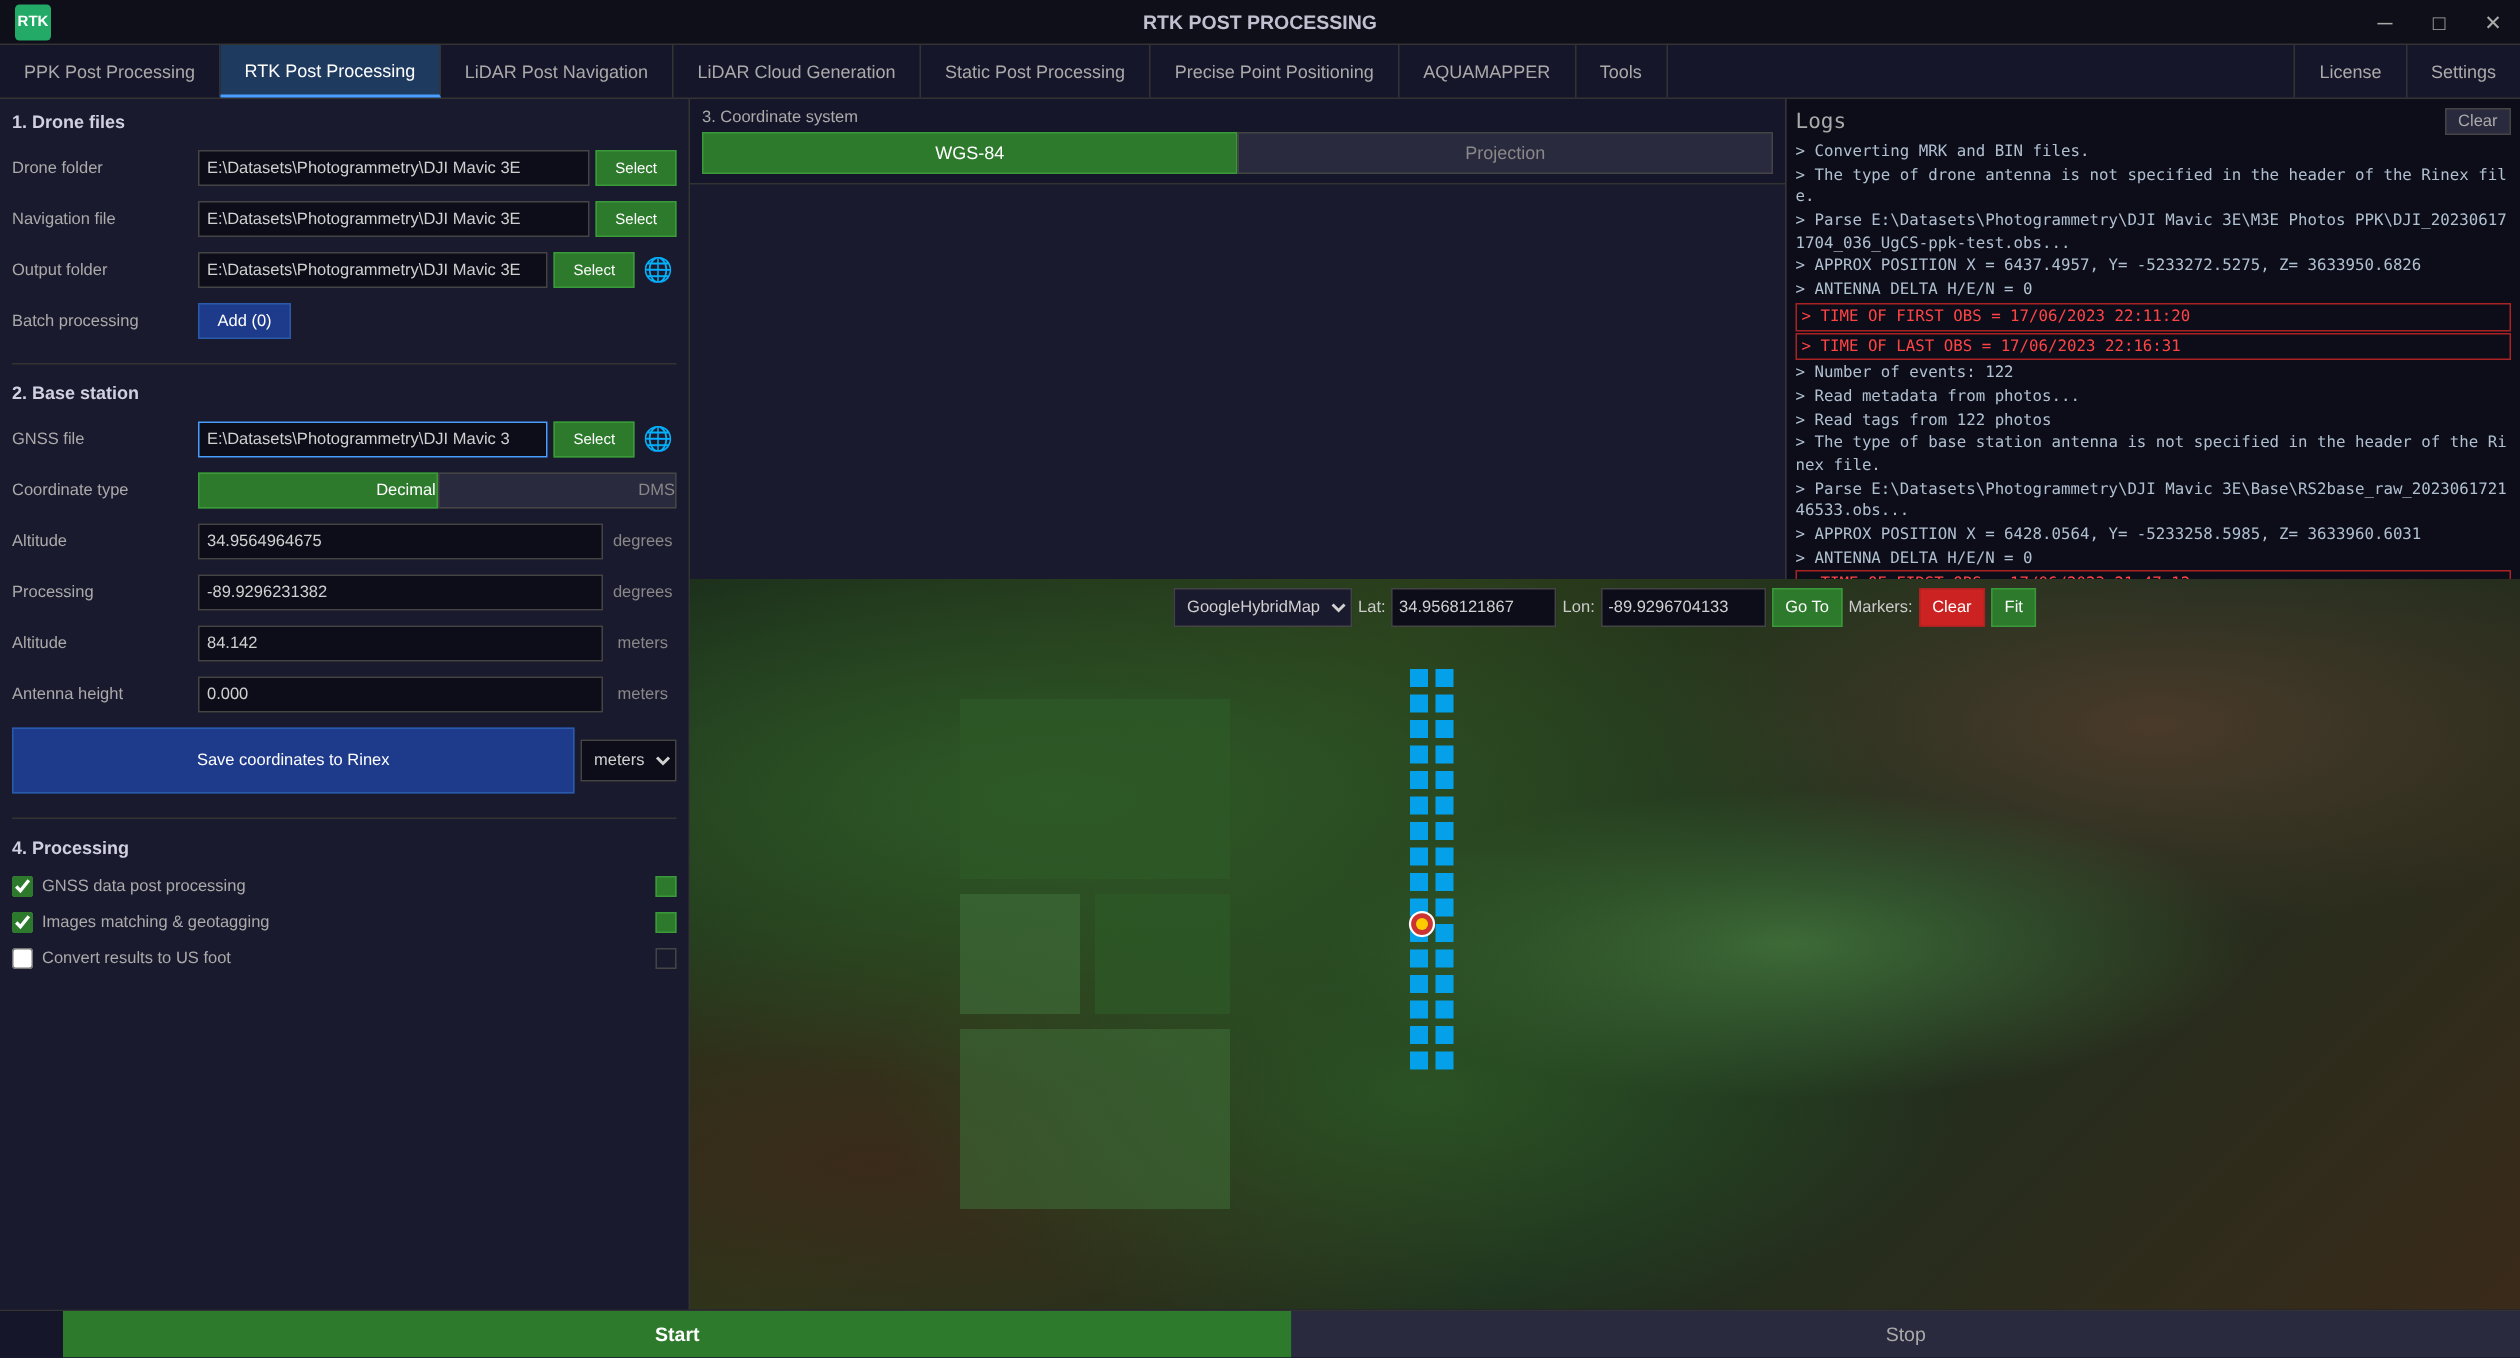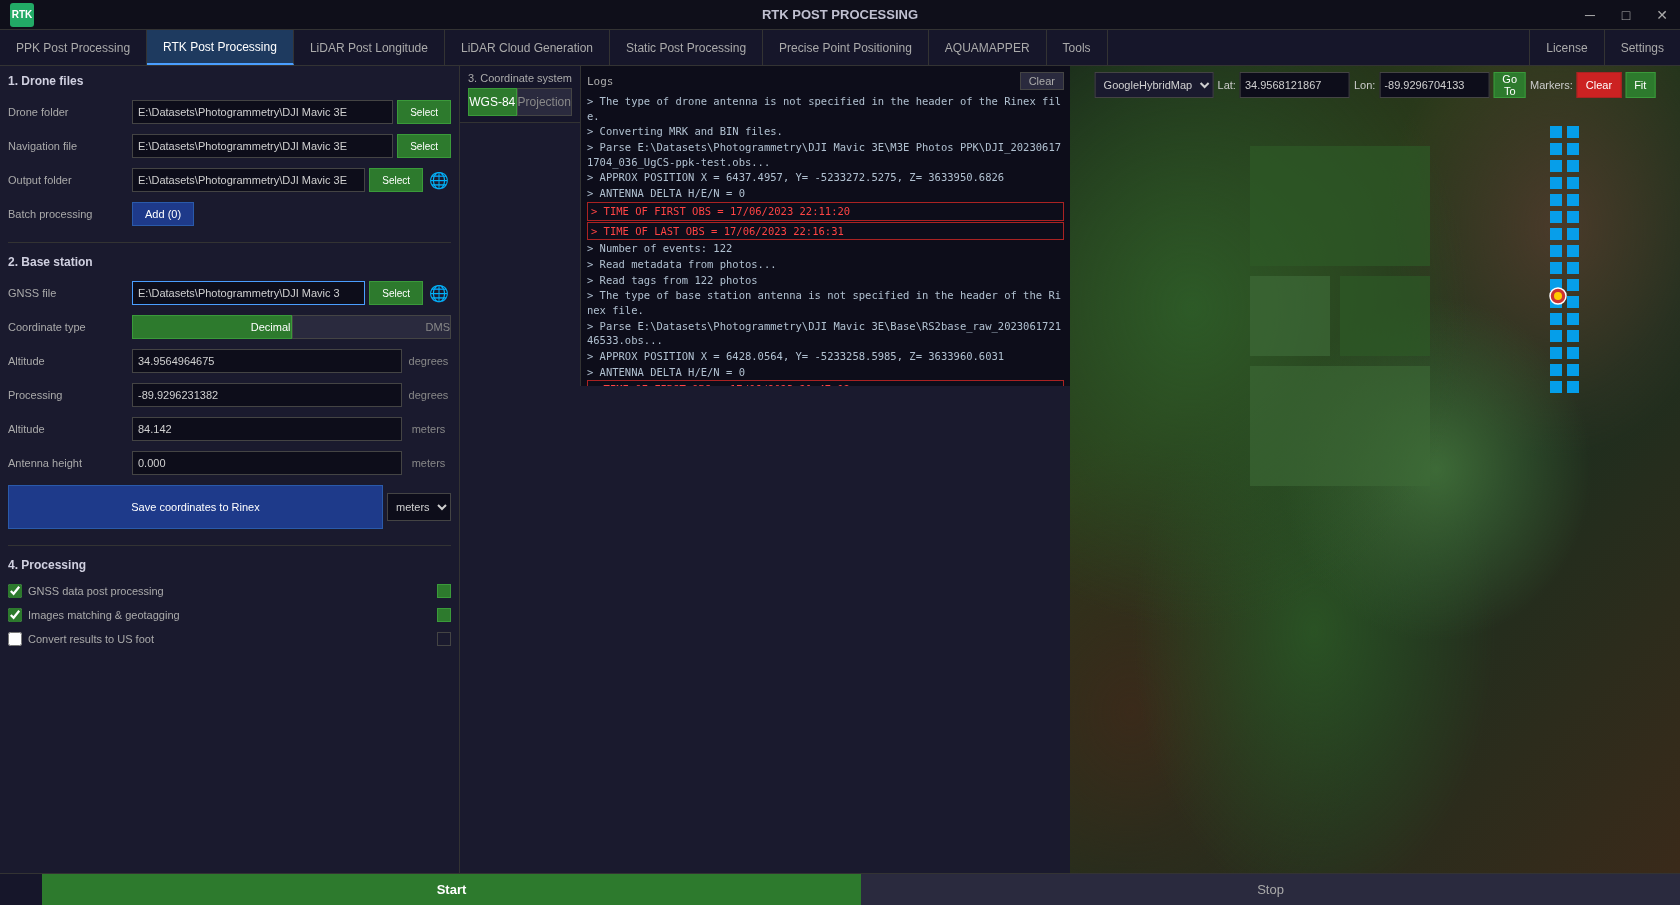--- a/index.html
+++ b/index.html
@@ -232,21 +232,21 @@
       border: none;
       color: #aaa;
       font-size: 13px;
       cursor: pointer;
     }
 
     
     #right-area {
       flex: 1;
       display: flex;
-      flex-direction: row;
+      flex-direction: column;
     }
 
     
     #coord-system {
       background: #16162a;
       padding: 6px 8px;
       border-bottom: 1px solid #333;
     }
     #coord-system .cs-label {
       color: #aaa;
@@ -284,21 +284,21 @@
       overflow-y: auto;
       font-size: 10.5px;
       font-family: 'Consolas', monospace;
     }
     #logs-panel .log-header {
       display: flex;
       justify-content: space-between;
       align-items: center;
       margin-bottom: 4px;
     }
-    #logs-panel .log-title { color: #aaa; font-size: 11px; }
+    #logs-panel .log-title { color: #aaa; font-size: 14px; }
     #logs-panel .log-clear {
       background: #2a2a3e;
       border: 1px solid #444;
       color: #aaa;
       padding: 2px 8px;
       cursor: pointer;
       font-size: 11px;
     }
     .log-line {
       color: #b0c0d0;
@@ -425,21 +425,21 @@
   <div class="win-controls">
     <button class="win-btn">─</button>
     <button class="win-btn">□</button>
     <button class="win-btn close">✕</button>
   </div>
 </div>
 
 <div id="tab-bar">
   <div class="tab">PPK Post Processing</div>
   <div class="tab active">RTK Post Processing</div>
-  <div class="tab">LiDAR Post Longitude</div>
+  <div class="tab">LiDAR Post Navigation</div>
   <div class="tab">LiDAR Cloud Generation</div>
   <div class="tab">Static Post Processing</div>
   <div class="tab">Precise Point Positioning</div>
   <div class="tab">AQUAMAPPER</div>
   <div class="tab">Tools</div>
   <div class="tab-right">
     <div class="tab">License</div>
     <div class="tab">Settings</div>
   </div>
 </div>
@@ -567,22 +567,22 @@
         </div>
 
       </div>
 
       <div id="logs-panel">
         <div class="log-header">
           <span class="log-title">Logs</span>
           <button class="log-clear">Clear</button>
         </div>
         <div id="log-lines">
-        <div class="log-line ">&gt; The type of drone antenna is not specified in the header of the Rinex file.</div>
-            <div class="log-line ">&gt; Converting MRK and BIN files.</div>
+        <div class="log-line ">&gt; Converting MRK and BIN files.</div>
+            <div class="log-line ">&gt; The type of drone antenna is not specified in the header of the Rinex file.</div>
             <div class="log-line ">&gt; Parse E:\Datasets\Photogrammetry\DJI Mavic 3E\M3E Photos PPK\DJI_202306171704_036_UgCS-ppk-test.obs...</div>
             <div class="log-line ">&gt; APPROX POSITION X = 6437.4957, Y= -5233272.5275, Z= 3633950.6826</div>
             <div class="log-line ">&gt; ANTENNA DELTA H/E/N = 0</div>
             <div class="log-line highlight-red">&gt; TIME OF FIRST OBS = 17/06/2023 22:11:20</div>
             <div class="log-line highlight-red">&gt; TIME OF LAST OBS = 17/06/2023 22:16:31</div>
             <div class="log-line ">&gt; Number of events: 122</div>
             <div class="log-line ">&gt; Read metadata from photos...</div>
             <div class="log-line ">&gt; Read tags from 122 photos</div>
             <div class="log-line ">&gt; The type of base station antenna is not specified in the header of the Rinex file.</div>
             <div class="log-line ">&gt; Parse E:\Datasets\Photogrammetry\DJI Mavic 3E\Base\RS2base_raw_202306172146533.obs...</div>

